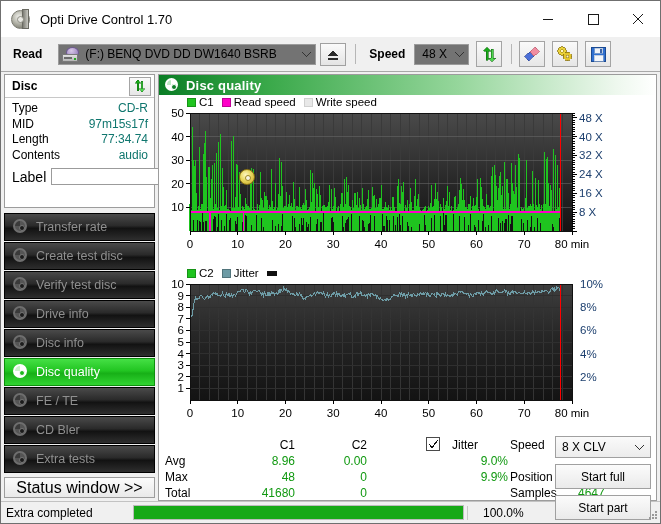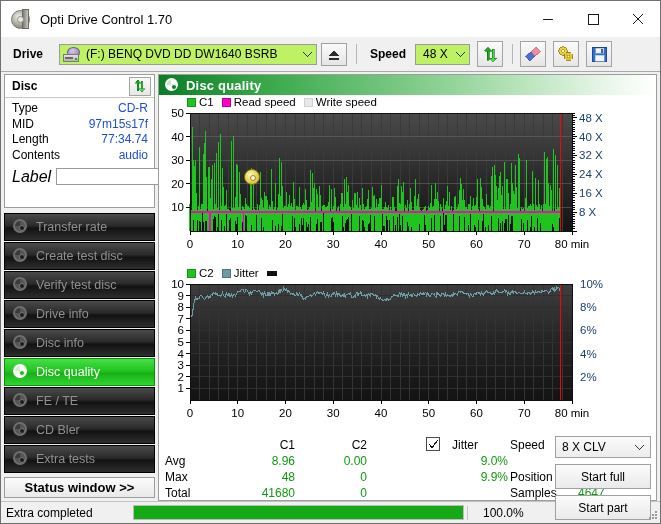--- a/index.html
+++ b/index.html
@@ -24,21 +24,21 @@
   .tbtn{width:45px;height:36px;display:flex;align-items:center;justify-content:center;font-size:13px;color:#1a1a1a;}
   .tbtn svg{display:block;}
 
   
   .menubar{height:23px;background:#ffffff;display:flex;align-items:center;padding-left:7px;flex:0 0 auto;border-bottom:1px solid #dcdcdc;}
   .menubar span{padding:2px 9px;font-size:12.5px;color:#000;}
 
   
   .toolbar{height:34px;background:#f0f0f0;display:flex;align-items:center;flex:0 0 auto;border-bottom:1px solid #a8a8a8;}
   .tb-label{font-weight:bold;font-size:12px;margin-left:12px;}
-  .combo{height:21px;background:#bef264;border:1px solid #9b9b9b;display:flex;align-items:center;position:relative;box-sizing:border-box;}
+  .combo{height:21px;background:#737373;border:1px solid #9b9b9b;display:flex;align-items:center;position:relative;box-sizing:border-box;}
   .combo .arrow{margin-left:auto;width:17px;display:flex;align-items:center;justify-content:center;}
   .drive-combo{width:258px;margin-left:16px;}
   .drv-icon{width:17px;height:15px;margin-left:3px;margin-right:4px;position:relative;flex:0 0 auto;}
   .drv-icon .body{position:absolute;left:0;bottom:0;width:16px;height:8px;background:linear-gradient(#e2e2e2,#b4b4b4);border:1px solid #7a7a7a;box-sizing:border-box;}
   .drv-icon .slot{position:absolute;left:2px;bottom:3px;width:8px;height:2px;background:#6b6b6b;}
   .drv-icon .led{position:absolute;left:12px;bottom:2px;width:2px;height:2px;background:#23aa23;}
   .drv-icon .pdisc{position:absolute;left:4px;top:0;width:11px;height:9px;border-radius:50%;background:radial-gradient(circle at 40% 30%,#d8c8e8,#8e74b5);border:1px solid #6e5a91;}
   .combo-text{font-size:12px;color:#000;padding-left:2px;white-space:nowrap;}
   .eject-btn{width:26px;height:23px;margin-left:4px;background:linear-gradient(#fafafa,#e4e4e4);border:1px solid #a0a0a0;display:flex;align-items:center;justify-content:center;box-sizing:border-box;}
   .speed-label{font-weight:bold;font-size:12px;margin-left:13px;}
@@ -50,42 +50,42 @@
   .body-row{flex:1 1 auto;display:flex;min-height:0;}
 
   
   .sidebar{width:157px;flex:0 0 auto;display:flex;flex-direction:column;background:#f0f0f0;padding:2px 3px 0 3px;box-sizing:border-box;}
   .disc-box{background:#fff;border:1px solid #9c9c9c;box-sizing:border-box;}
   .disc-head{height:22px;display:flex;align-items:center;padding:0 3px;border-bottom:1px solid #c8c8c8;}
   .disc-head b{font-size:12px;margin-left:4px;}
   .ref-btn{margin-left:auto;width:22px;height:19px;background:linear-gradient(#fafafa,#e6e6e6);border:1px solid #a4a4a4;display:flex;align-items:center;justify-content:center;box-sizing:border-box;}
   .disc-rows{padding:3px 6px 20px 7px;}
   .drow{display:flex;justify-content:space-between;line-height:15.5px;font-size:12px;}
-  .drow .v{color:#1d4ed8;}
+  .drow .v{color:#0f766e;}
   .label-row{display:flex;align-items:center;margin-top:3px;}
-  .label-row .k{font-size:16px;font-style:italic;}
+  .label-row .k{font-size:14px;}
   .lbl-input{flex:1 1 auto;height:17px;border:1px solid #9b9b9b;background:#fff;margin-left:5px;margin-right:4px;box-sizing:border-box;}
   .cd-btn{width:22px;height:21px;background:linear-gradient(#fafafa,#e6e6e6);border:1px solid #a4a4a4;display:flex;align-items:center;justify-content:center;box-sizing:border-box;}
   .cd-glyph{width:14px;height:14px;border-radius:50%;background:radial-gradient(circle at 40% 35%,#fdf6c2 0%,#e8d65c 45%,#c9aa2b 100%);border:1px solid #8d7512;position:relative;}
   .cd-glyph:after{content:"";position:absolute;left:5px;top:5px;width:4px;height:4px;border-radius:50%;background:#f7f4e2;border:1px solid #9d8724;}
 
   .navlist{margin-top:5px;display:flex;flex-direction:column;gap:1px;}
   .nav{height:28px;display:flex;align-items:center;padding-left:8px;box-sizing:border-box;
        background:linear-gradient(to bottom,#4a4a4a 0%,#2a2a2a 45%,#121212 55%,#2e2e2e 100%);
        color:#8f8f8f;font-size:12.5px;border:1px solid #000;}
   .nav.active{background:linear-gradient(to bottom,#45e045 0%,#22c522 45%,#17b017 55%,#31d431 100%);color:#fff;border-color:#0d8f0d;}
   .nav .nicon{width:16px;height:16px;margin-right:7px;flex:0 0 auto;position:relative;}
   .nav .nicon .d{position:absolute;left:0;top:0;width:14px;height:14px;border-radius:50%;border:2px solid #6e6e6e;box-sizing:border-box;
       background:conic-gradient(#555 0 25%,#3a3a3a 0 50%,#555 0 75%,#3a3a3a 0);}
   .nav .nicon .d:after{content:"";position:absolute;left:4px;top:4px;width:4px;height:4px;border-radius:50%;background:#1c1c1c;border:1px solid #777;}
   .nav.active .nicon .d{border-color:#fff;background:conic-gradient(#fff 0 25%,#d8f8d8 0 50%,#fff 0 75%,#cdf3cd 0);}
   .nav.active .nicon .d:after{background:#1bb81b;border-color:#fff;}
   .sb-spacer{flex:1 1 auto;}
   .status-btn{height:21px;margin:4px 0 3px 0;background:linear-gradient(#fbfbfb,#e9e9e9);border:1px solid #9d9d9d;
-     display:flex;align-items:center;justify-content:center;font-size:13px;font-weight:bold;box-sizing:border-box;}
+     display:flex;align-items:center;justify-content:center;font-size:16px;font-weight:normal;box-sizing:border-box;}
 
   
   .main{flex:1 1 auto;min-width:0;margin:2px 3px 0 0;border:1px solid #9c9c9c;background:#fff;display:flex;flex-direction:column;box-sizing:border-box;}
   .dq-head{height:20px;background:linear-gradient(to right,#0a7d25 0%,#3aa94a 22%,#95d69b 60%,#eef8ee 92%,#ffffff 100%);
      display:flex;align-items:center;color:#fff;flex:0 0 auto;}
   .dq-head .hicon{width:14px;height:14px;margin-left:6px;margin-right:7px;position:relative;}
   .dq-head .hicon .d{position:absolute;left:0;top:0;width:13px;height:13px;border-radius:50%;border:2px solid #fff;box-sizing:border-box;
      background:conic-gradient(#fff 0 25%,#bde8c4 0 50%,#fff 0 75%,#bde8c4 0);}
   .dq-head .hicon .d:after{content:"";position:absolute;left:3.5px;top:3.5px;width:4px;height:4px;border-radius:50%;background:#0a7d25;border:1px solid #fff;}
   .dq-head b{font-size:13px;letter-spacing:.2px;}
@@ -143,21 +143,21 @@
       <div class="tbtn">
         <svg width="12" height="12" viewBox="0 0 12 12">
             <path d="M1 1 L11 11 M11 1 L1 11" stroke="#1a1a1a" stroke-width="1.1" fill="none"></path>
           </svg>
       </div>
     </div>
   </div>
 
 
   <div class="toolbar">
-    <div class="tb-label">Drive</div>
+    <div class="tb-label">Read</div>
 
     <div class="combo drive-combo">
       <div class="drv-icon">
         <div class="pdisc"></div>
           <div class="body"></div>
           <div class="slot"></div>
           <div class="led"></div>
       </div>
       <div class="combo-text">(F:)  BENQ DVD DD DW1640 BSRB</div>
       <div class="arrow">

